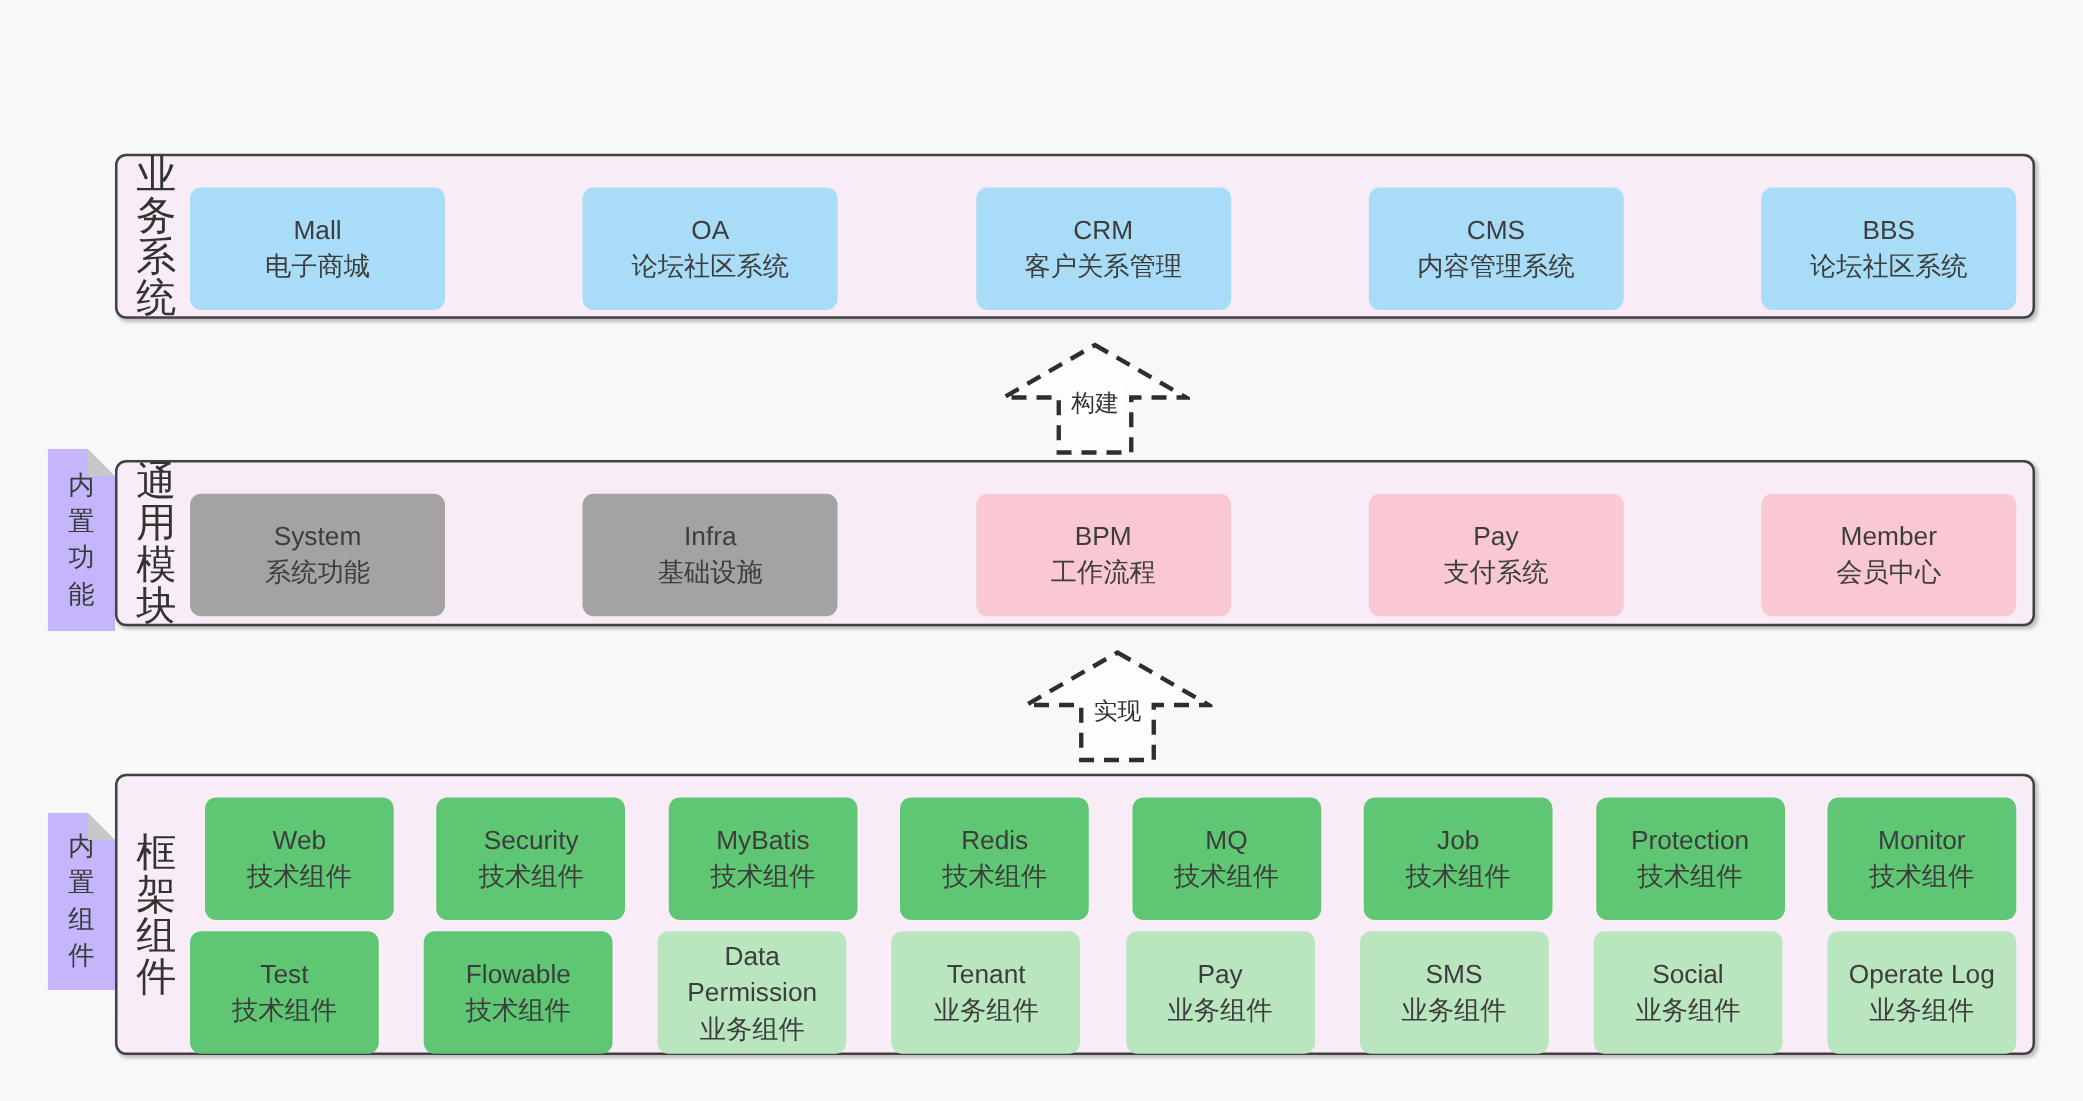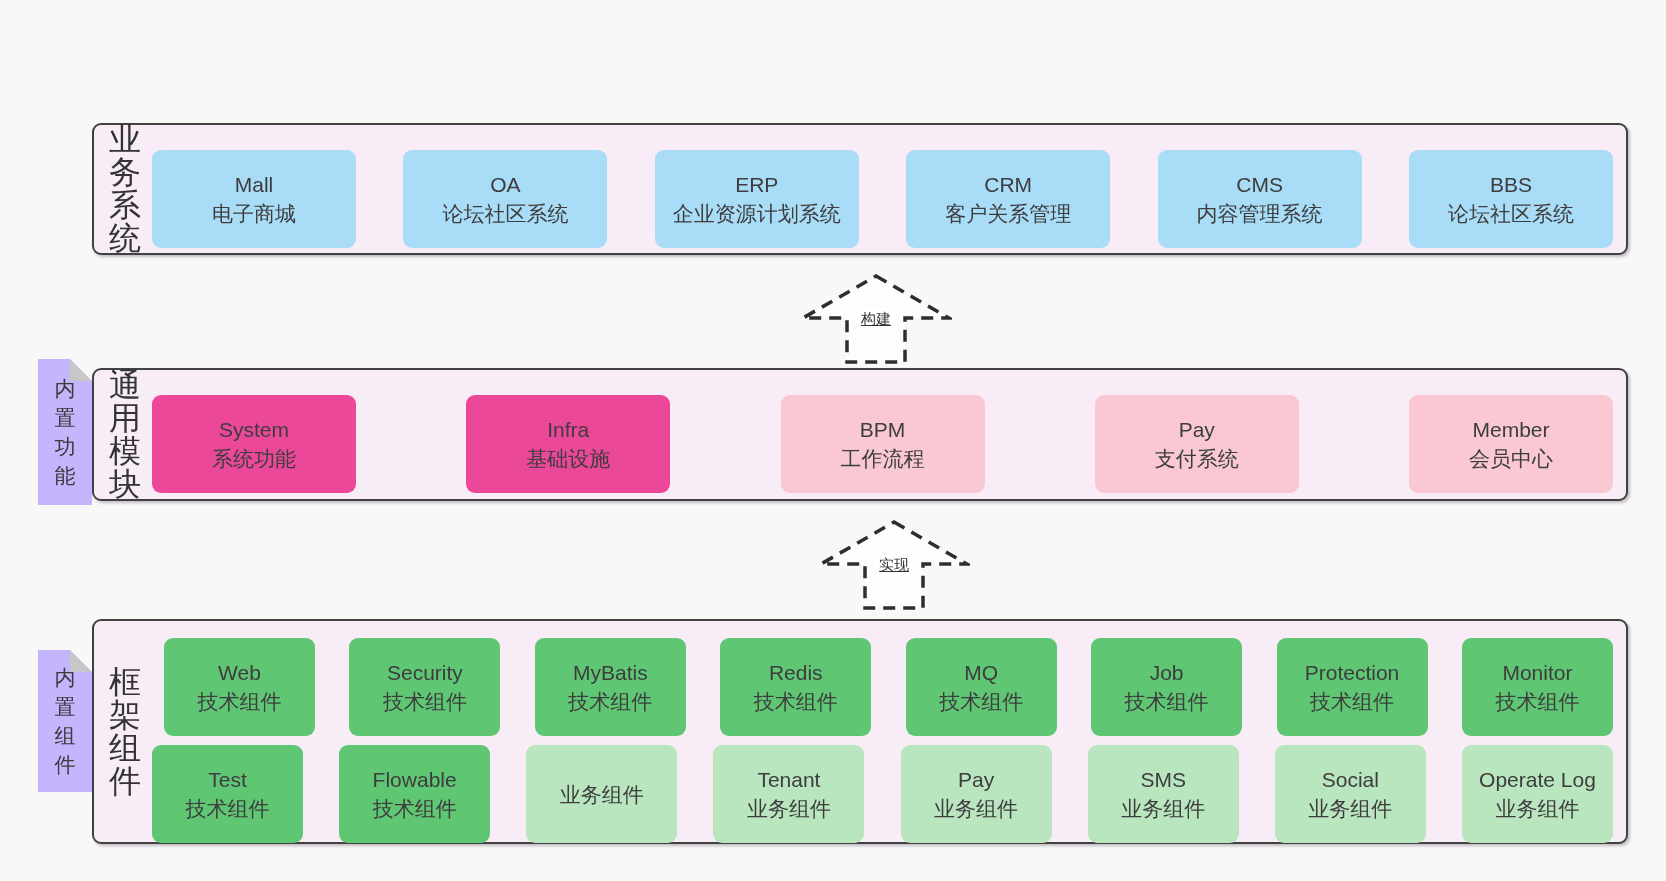--- a/index.html
+++ b/index.html
@@ -31,21 +31,21 @@
   .band-components .row-b{top:124px;}
   
   .box{
     height:98px;border-radius:9px;
     display:flex;flex-direction:column;justify-content:center;align-items:center;
     text-align:center;font-size:21px;line-height:29px;padding:0 4px;box-sizing:border-box;
   }
   .w6{width:204px;}
   .w8{width:151px;}
   .blue{background:#a9dcf6;}
-  .red{background:#ec4899;}
+  .red{background:#a3a3a3;}
   .pink{background:#f9c8d2;}
   .green{background:#5fc674;}
   .green-light{background:#b9e5bf;}
   .box .name,.box .sub{display:block;}
   
   .sticky{
     position:absolute;left:38px;width:54px;background:#c4b5fd;z-index:0;
     display:flex;align-items:center;justify-content:center;
     clip-path:polygon(0 0,calc(100% - 22px) 0,100% 22px,100% 100%,0 100%);
   }
@@ -59,21 +59,21 @@
     width:24px;font-size:21px;line-height:29px;word-break:break-all;
     text-align:center;color:#3a3a3a;
   }
   
   .arrow{position:absolute;width:152px;height:92px;z-index:2;}
   .arrow-build{left:800px;top:273px;}
   .arrow-implement{left:818px;top:519px;}
   .arrow svg{display:block;width:100%;height:100%;}
   .arrow-label{
     position:absolute;left:50%;top:36px;transform:translateX(-50%);
-    background:#ffffff;padding:1px 4px;font-size:15px;color:#333;white-space:nowrap;text-decoration:underline;
+    background:#ffffff;padding:1px 4px;font-size:19px;color:#333;white-space:nowrap;
   }
 </style>
 </head>
 <body>
 
 <div class="sticky sticky-modules">
   <span class="fold"></span>
   <span class="sticky-text">内置功能</span>
 </div>
 <div class="sticky sticky-components">
@@ -84,24 +84,20 @@
 <div class="band band-business">
   <div class="band-label">业务系统</div>
   <div class="row">
     <div class="box w6 blue">
       <span class="name">Mall</span>
       <span class="sub">电子商城</span>
     </div>
     <div class="box w6 blue">
       <span class="name">OA</span>
       <span class="sub">论坛社区系统</span>
-    </div>
-    <div class="box w6 blue">
-      <span class="name">ERP</span>
-      <span class="sub">企业资源计划系统</span>
     </div>
     <div class="box w6 blue">
       <span class="name">CRM</span>
       <span class="sub">客户关系管理</span>
     </div>
     <div class="box w6 blue">
       <span class="name">CMS</span>
       <span class="sub">内容管理系统</span>
     </div>
     <div class="box w6 blue">
@@ -190,20 +186,21 @@
   <div class="row row-b">
     <div class="box w8 green">
       <span class="name">Test</span>
       <span class="sub">技术组件</span>
     </div>
     <div class="box w8 green">
       <span class="name">Flowable</span>
       <span class="sub">技术组件</span>
     </div>
     <div class="box w8 green-light">
+      <span class="name">Data Permission</span>
       <span class="sub">业务组件</span>
     </div>
     <div class="box w8 green-light">
       <span class="name">Tenant</span>
       <span class="sub">业务组件</span>
     </div>
     <div class="box w8 green-light">
       <span class="name">Pay</span>
       <span class="sub">业务组件</span>
     </div>

